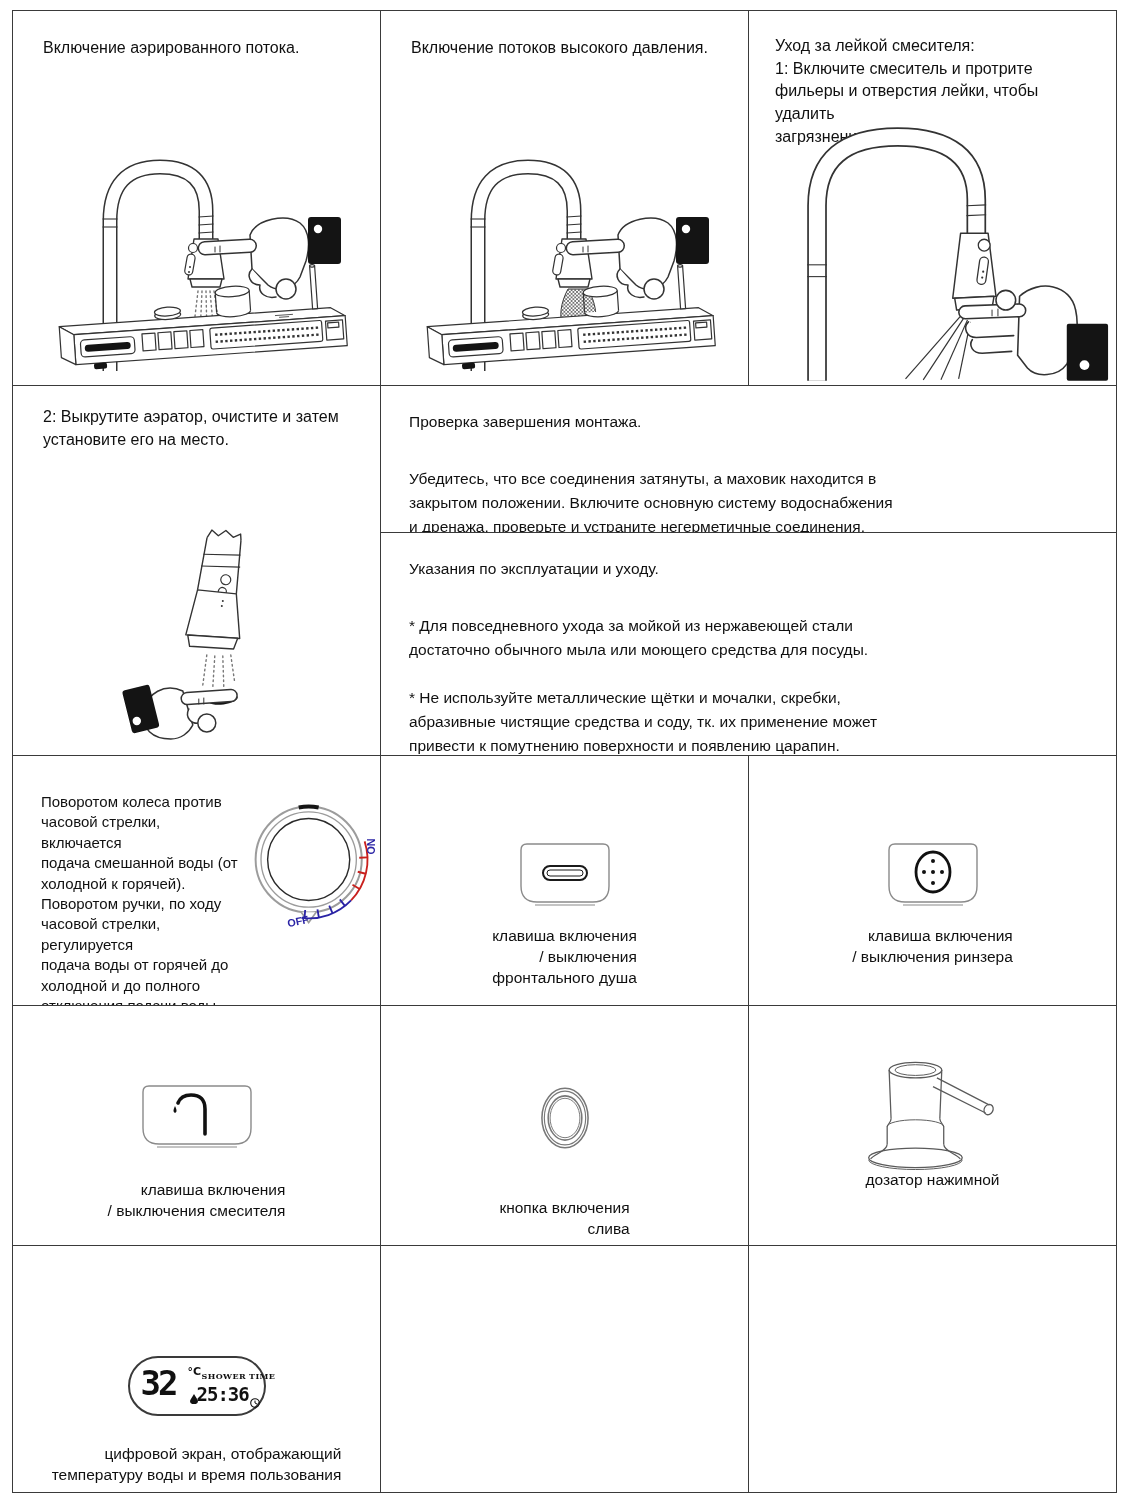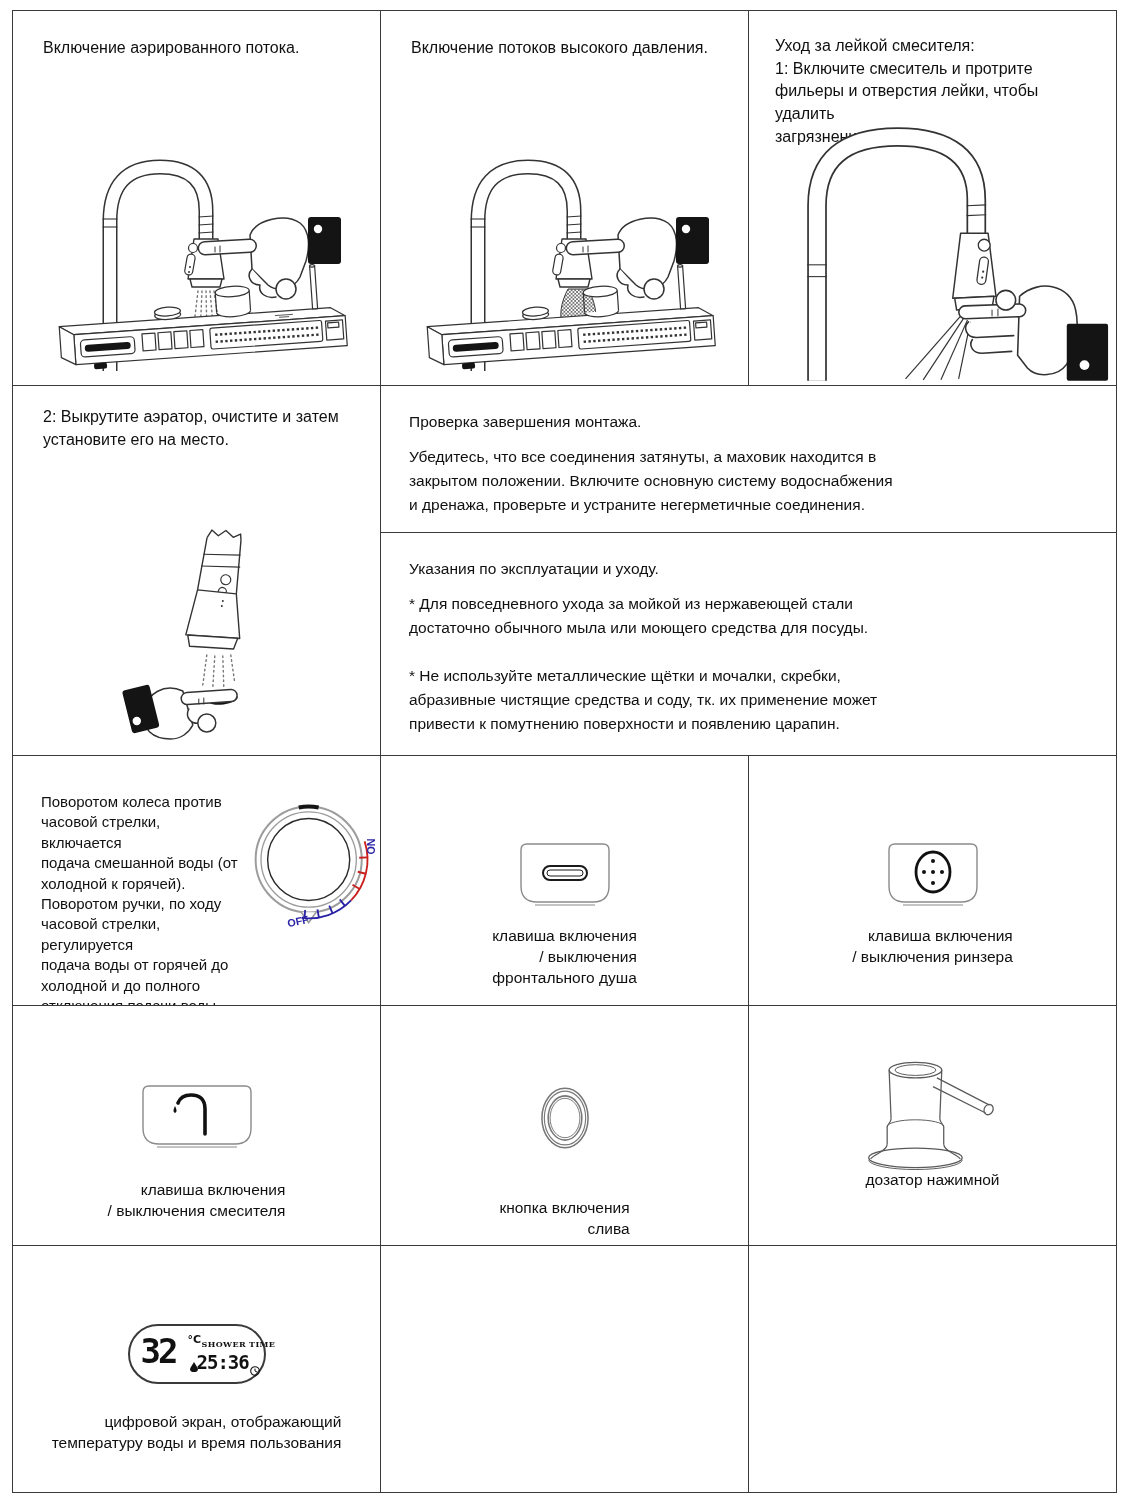--- a/index.html
+++ b/index.html
@@ -25,21 +25,21 @@
   .cell.last-row { border-bottom:none; }
 
   .title { font-size:16px; line-height:1.42; white-space:pre-line; color:#101010; }
   .body  { font-size:15.5px; line-height:1.55; white-space:pre-line; color:#101010; }
   .caption { font-size:15.5px; line-height:1.35; text-align:right; white-space:pre-line; color:#101010; }
 
   .pad-a { padding:26px 22px 0 30px; }
   .pad-c { padding:24px 14px 0 26px; }
   .pad-d { padding:20px 22px 0 30px; }
   .pad-e { padding:24px 22px 0 28px; }
-  .mt { margin-top:11px; }
+  .mt { margin-top:33px; }
 
   .img-center { position:absolute; left:50%; transform:translateX(-50%); }
   .col-center { display:flex; flex-direction:column; align-items:center; }
 
   .dial-cell { display:flex; align-items:flex-start; }
   .dial-text { padding:36px 0 0 28px; width:212px; font-size:15px; line-height:1.36; white-space:pre-line; }
 
   
   .lcd {
     position:relative; width:138px; height:60px; box-sizing:border-box;
@@ -385,21 +385,21 @@
           <path d="M33,74 A29,7 0 0 1 91,74" stroke-width="1"></path>
           <path d="M33,92 C33,99 20,102 16,107 M91,92 C91,99 104,102 108,107"></path>
           <ellipse cx="62" cy="106" rx="48" ry="10"></ellipse>
           <path d="M14,108 A48,10 0 0 0 110,108" stroke-width="1"></path>
         </g>
       </svg>
       <div class="caption" style="">дозатор нажимной</div>
     </div>
 
     <div class="cell col-center last-row">
-      <div class="lcd" style="margin-top:78px">
+      <div class="lcd" style="margin-top:110px">
         <div class="lcd-temp">32</div>
         <div class="lcd-unit">°C</div>
         <div class="lcd-drop">
           <svg width="8" height="10" viewBox="0 0 8 10">
             <path d="M4,0 C1.5,4 0,6 0,7.2 A4,3 0 0 0 8,7.2 C8,6 6.5,4 4,0 Z" fill="#111"></path>
           </svg>
         </div>
         <div class="lcd-label">SHOWER TIME</div>
         <div class="lcd-time">25:36</div>
         <div class="lcd-clock">

